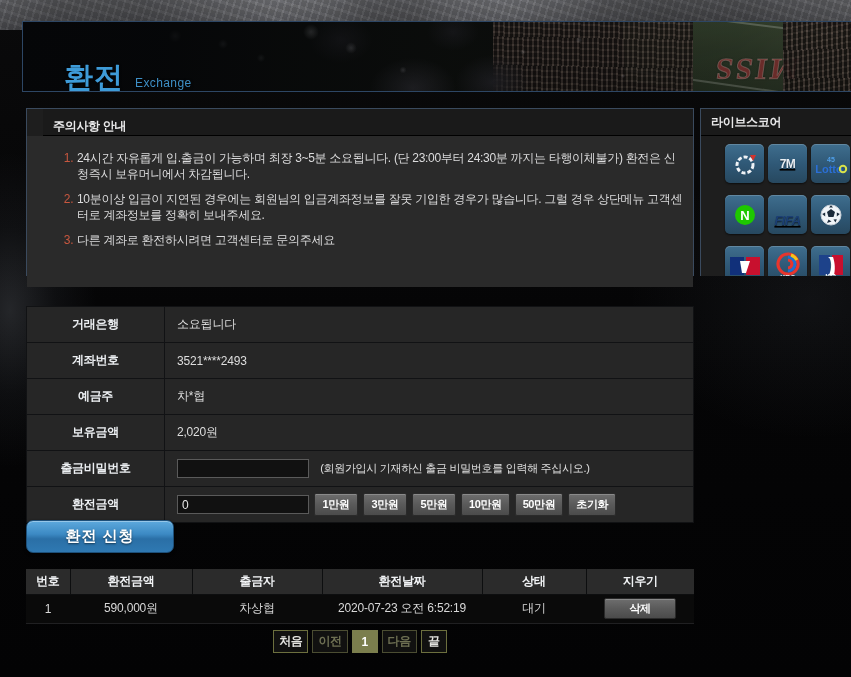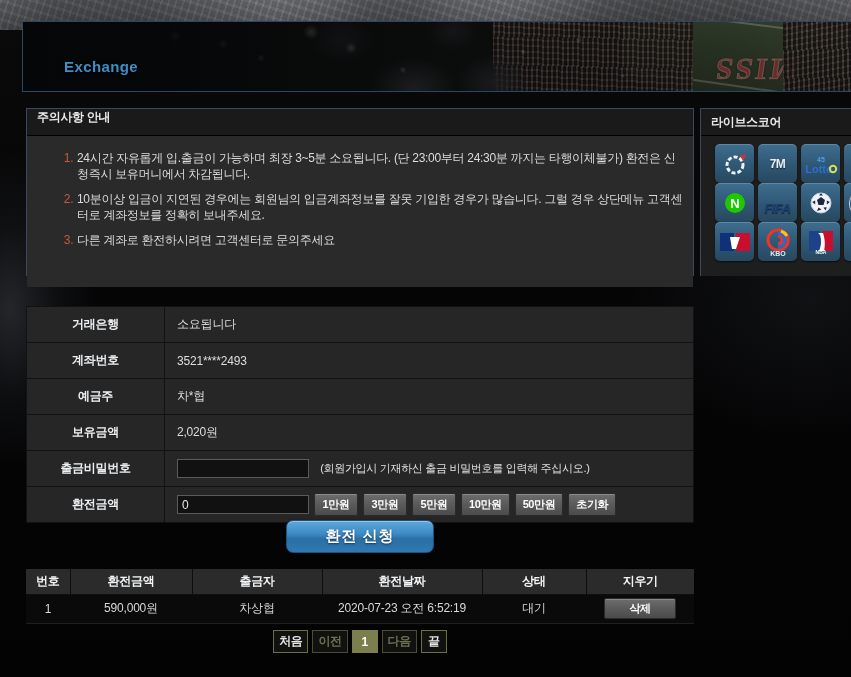--- a/index.html
+++ b/index.html
@@ -130,38 +130,39 @@
     position: absolute; left: 41px; top: 36px;
     display: flex; align-items: baseline; gap: 11px;
     z-index: 5;
   }
   #banner-title .kr {
     font-size: 29px; font-weight: 700; color: #3e9bd8;
     letter-spacing: 1px;
     text-shadow: 0 1px 3px rgba(0,0,0,0.9);
   }
   #banner-title .en {
-    font-size: 15px; font-weight: 700; color: #3e8fc6;
+    font-size: 12px; font-weight: 400; color: #3e8fc6;
     letter-spacing: 0.4px;
     text-shadow: 0 1px 3px rgba(0,0,0,0.9);
   }
 
   
   #notice {
     position: absolute; left: 26px; top: 108px;
     width: 668px; height: 168px;
     border: 1px solid #3a4a5e;
     background: #1e1e1e;
   }
   #notice-head {
     height: 27px;
     background: #1a1a1a;
     border-bottom: 1px solid #000;
-    display: flex; align-items: flex-start;
+    display: flex; align-items: flex-end;
     padding-left: 10px;
+    margin-left: 16px;
   }
   #notice-head .t {
     font-size: 12px; font-weight: 700; color: #e9e9ea;
     letter-spacing: -0.3px;
   }
   #notice-body {
     height: 151px;
     background: #2a2a2a;
     padding: 14px 10px 0 28px;
   }
@@ -192,24 +193,25 @@
     background: #1e1e1e;
     overflow: hidden;
   }
   #ls-head {
     height: 27px; background: #1a1a1a;
     border-bottom: 1px solid #000;
     display:flex; align-items:center; padding-left: 10px;
   }
   #ls-head .t { font-size: 12px; font-weight:700; color:#e9e9ea; letter-spacing:-0.3px; }
   #ls-grid {
-    padding: 8px 0 0 14px;
+    padding: 8px 0 0 24px;
     display: grid;
     grid-template-columns: repeat(4, 39px);
-    gap: 0 4px;
+    gap: 12px 4px;
+    text-decoration: underline;
   }
   .ls-ico {
     width: 39px; height: 39px; border-radius: 5px;
     background: linear-gradient(180deg, #3f6e8e 0%, #2f5876 52%, #27485f 100%);
     box-shadow: inset 0 1px 0 rgba(255,255,255,0.18), 0 1px 2px rgba(0,0,0,0.6);
     display:flex; align-items:center; justify-content:center;
     overflow:hidden; position:relative;
   }
   .ls-ico .lbl {
     font-size: 12px; font-weight: 800; color: #e9eef3;
@@ -271,21 +273,21 @@
     color: #fff; font-size: 11px; font-weight: 700;
     letter-spacing: -0.4px;
     cursor: pointer;
     font-family: "Liberation Sans", sans-serif;
     box-shadow: inset 0 1px 0 rgba(255,255,255,0.20);
   }
 
   
   #submit-wrap {
     position: absolute; left: 26px; top: 520px; width: 668px;
-    display: flex; justify-content: center;
+    display: flex; 
   }
   #submit-btn {
     width: 148px; height: 33px;
     border-radius: 7px;
     border: 1px solid #1d4f79;
     background: linear-gradient(180deg, #5da9dd 0%, #3c8ac4 42%, #2a6fa6 58%, #2f79b2 100%);
     color: #ffffff; font-size: 15px; font-weight: 700;
     letter-spacing: 1px;
     cursor: pointer;
     font-family: "Liberation Sans", sans-serif;
@@ -356,20 +358,21 @@
     <div id="banner-photo">
       <div id="field"></div>
       <div id="field-text">MISS</div>
       <div id="crowd-left"></div>
       <div id="crowd-right"></div>
       <div id="helmets"></div>
       <div id="bokeh"></div>
       <div id="banner-vignette"></div>
     </div>
     <div id="banner-title">
+      <span class="kr">환전</span>
       <span class="en">Exchange</span>
     </div>
   </div>
 
   <div id="notice">
     <div id="notice-head">
       <span class="t">주의사항 안내</span>
     </div>
     <div id="notice-body">
       <ol class="notice-list">

